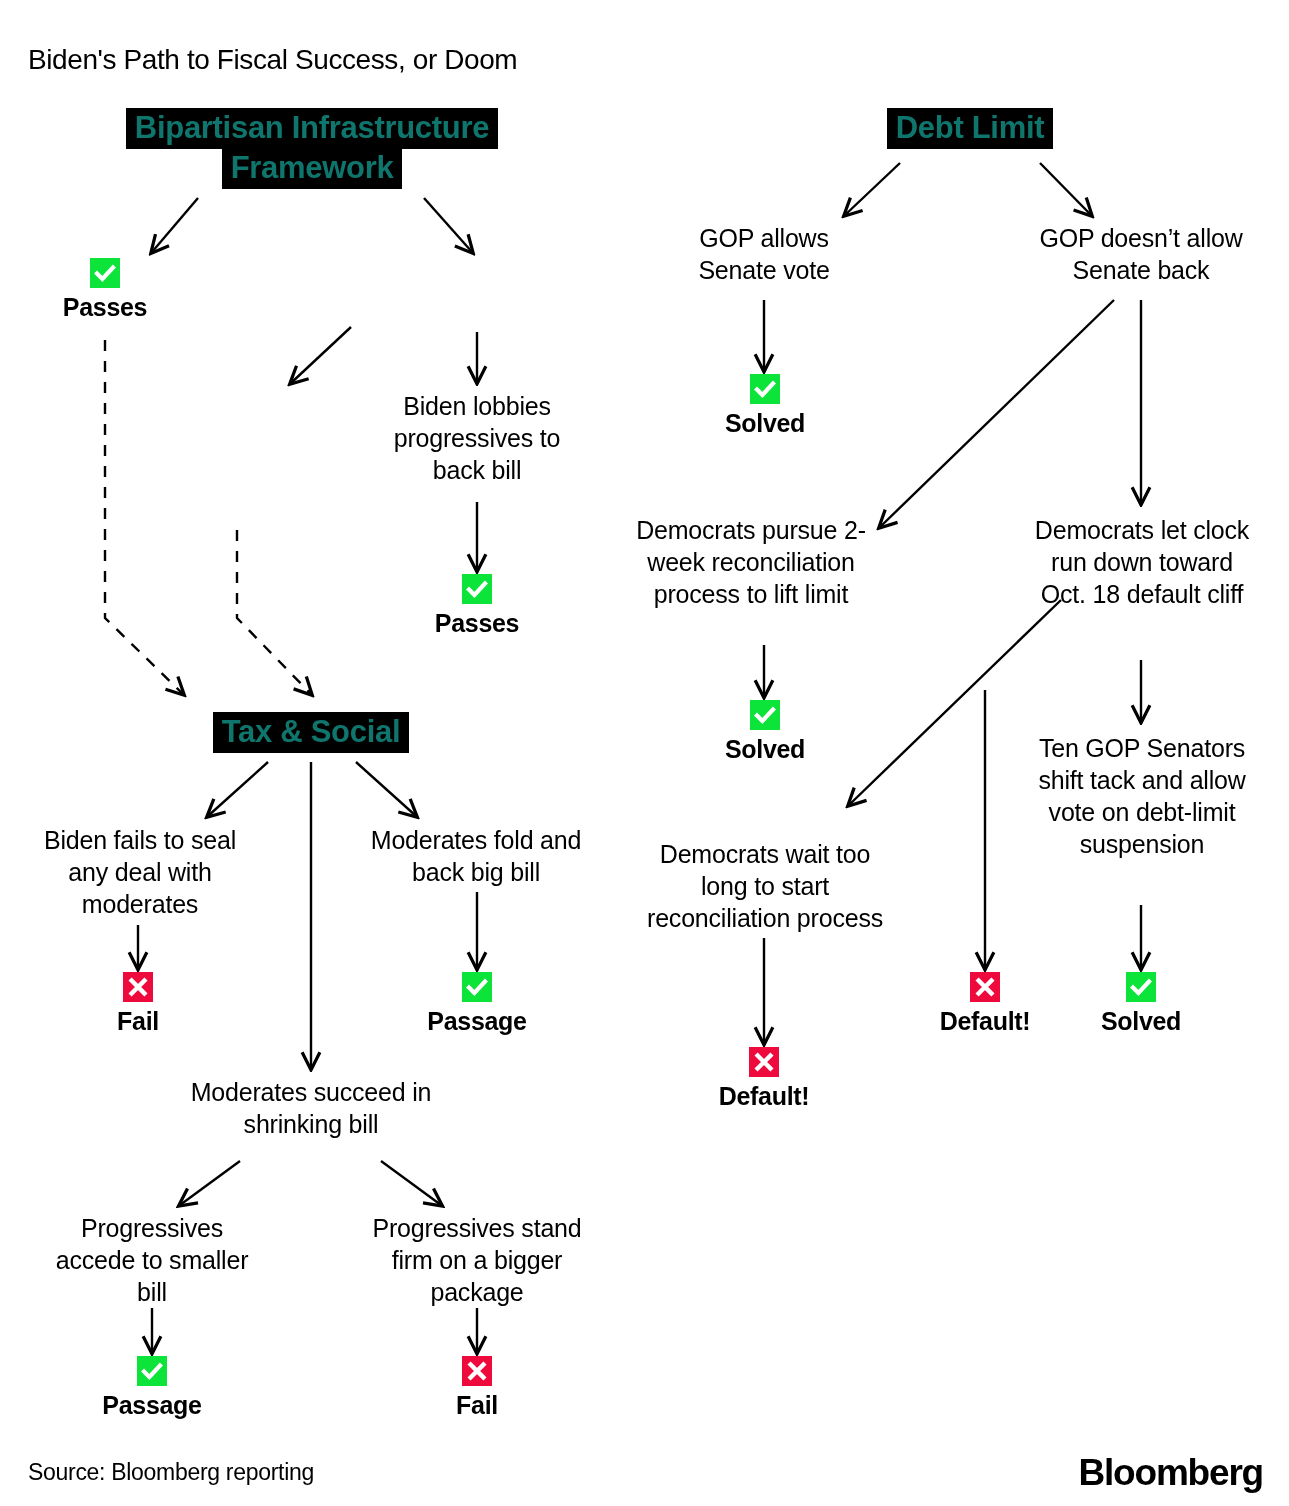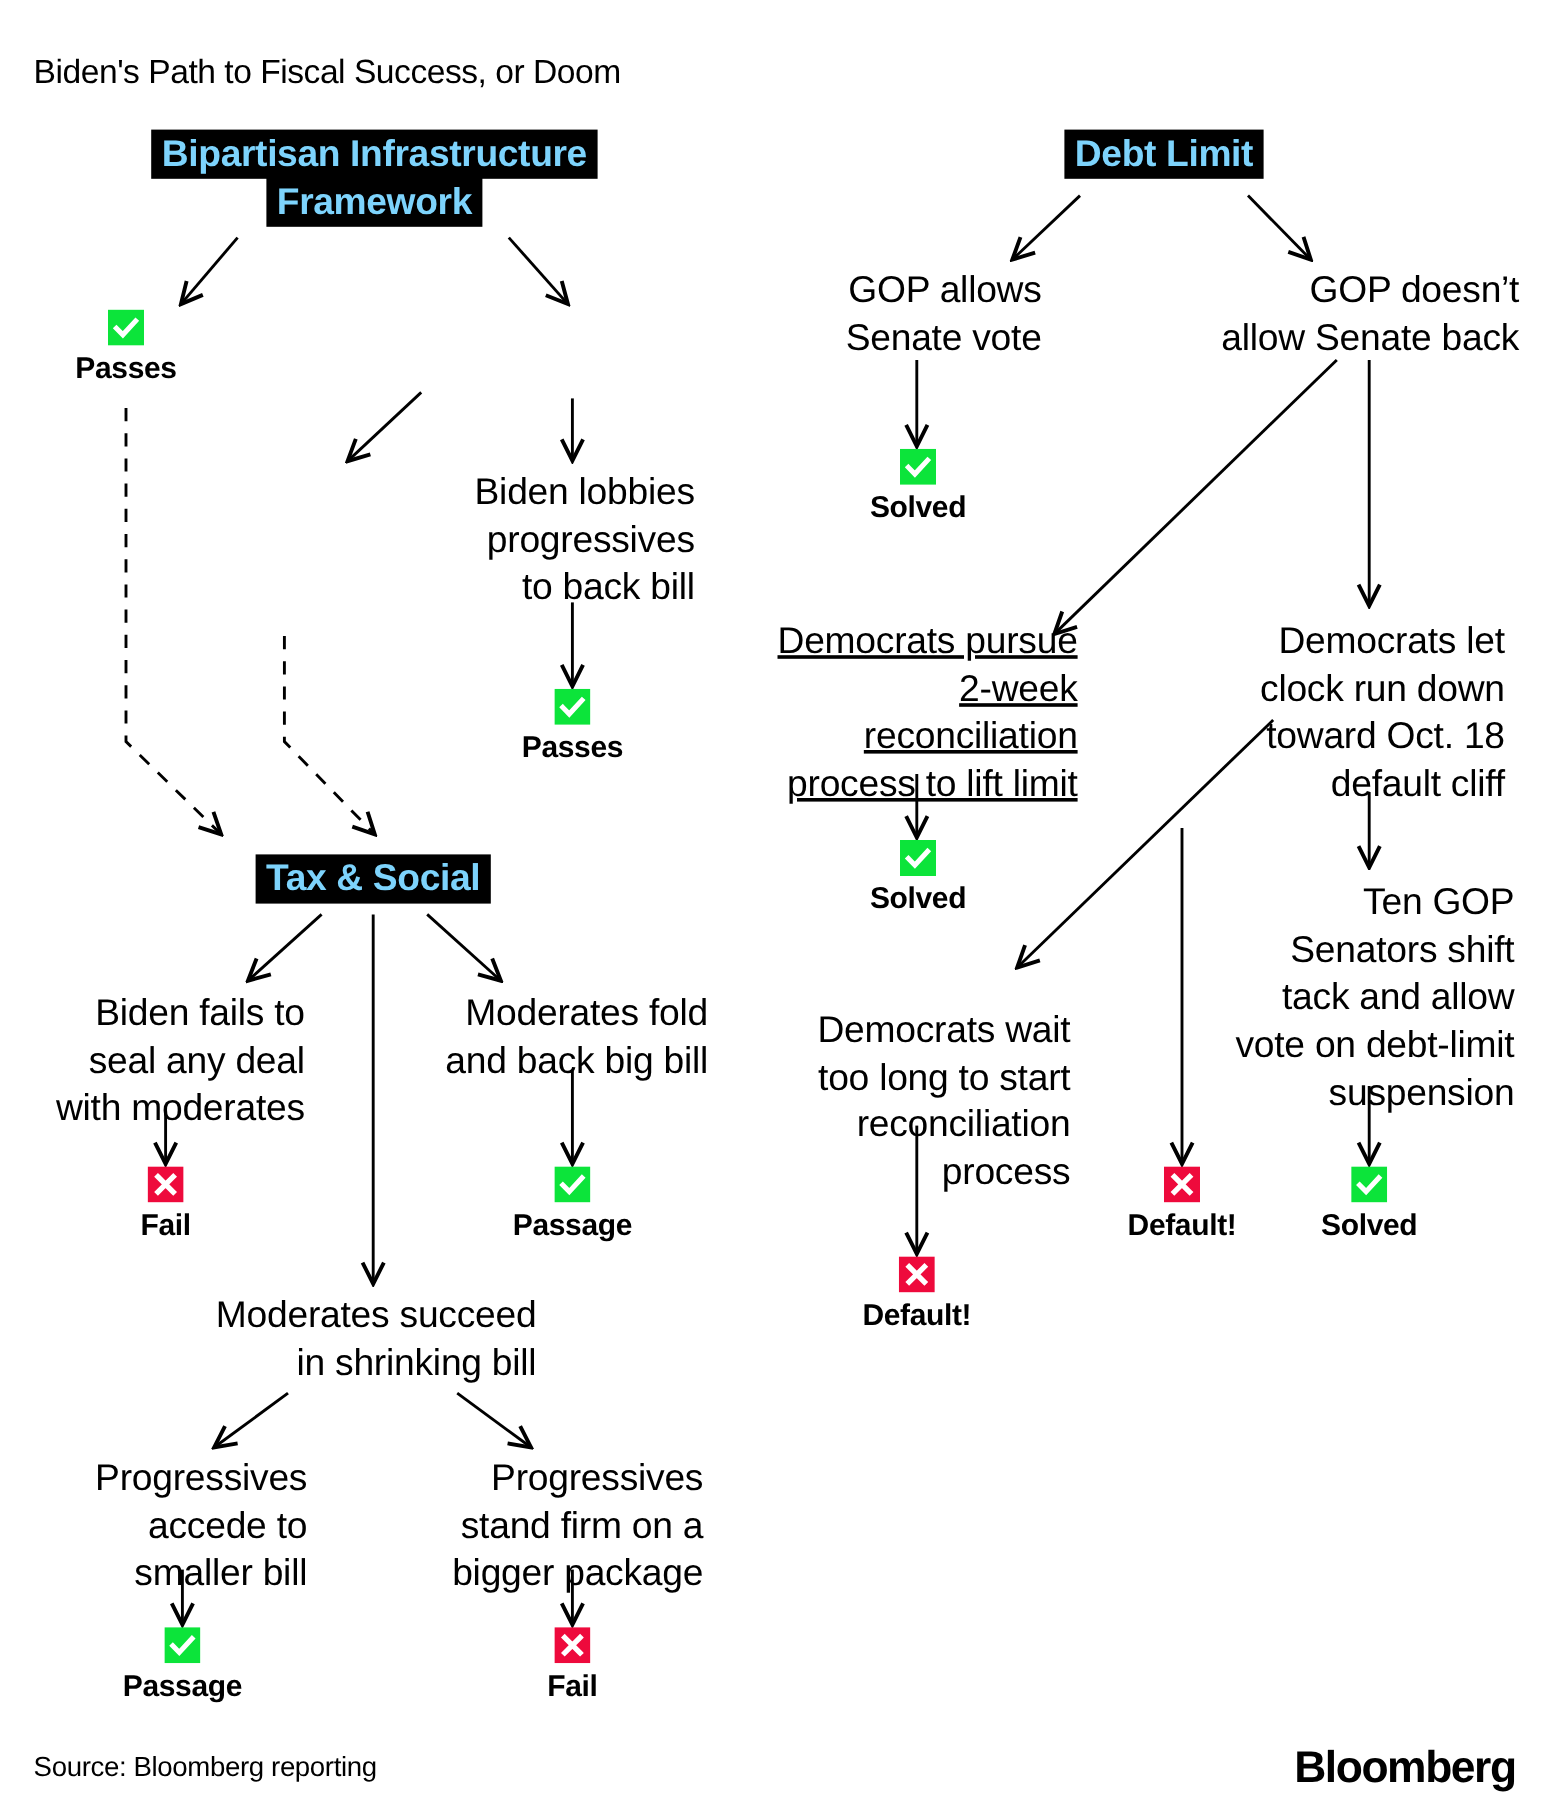--- a/index.html
+++ b/index.html
@@ -60,31 +60,31 @@
   .section-header {
     position: absolute;
     font-size: 31px;
     font-weight: bold;
     line-height: 1.28;
     text-align: center;
     letter-spacing: -0.3px;
   }
   .section-header .hl {
     background: #000000;
-    color: #7dd3fc;
+    color: #0f766e;
     padding: 2px 9px 4px 9px;
     -webkit-box-decoration-break: clone;
     box-decoration-break: clone;
   }
   
   .node {
     position: absolute;
-    font-size: 31px;
+    font-size: 25px;
     line-height: 1.28;
-    text-align: right;
+    text-align: center;
     letter-spacing: -0.2px;
   }
   
   .outcome {
     position: absolute;
     text-align: center;
   }
   .outcome .badge {
     width: 30px;
     height: 30px;
@@ -276,21 +276,21 @@
   <div class="outcome" style="left:700px; top:374px; width:130px;">
     <span class="badge">
       <svg width="30" height="30" viewBox="0 0 30 30">
           <rect x="0" y="0" width="30" height="30" fill="#0ce43a"></rect>
           <path d="M7 15.5 L12.4 21 L23 9.5" fill="none" stroke="#ffffff" stroke-width="4.2" stroke-linecap="square" stroke-linejoin="miter"></path>
         </svg>
     </span>
     <span class="olabel">Solved</span>
   </div>
 
-  <div class="node" style="left:644px; top:514px; width:254px;text-decoration:underline;">
+  <div class="node" style="left:624px; top:514px; width:254px;">
     <span>Democrats pursue 2-week reconciliation process to lift limit</span>
   </div>
 
   <div class="node" style="left:1030px; top:514px; width:224px;">
     <span>Democrats let clock run down toward Oct. 18 default cliff</span>
   </div>
 
   <div class="outcome" style="left:700px; top:700px; width:130px;">
     <span class="badge">
       <svg width="30" height="30" viewBox="0 0 30 30">

